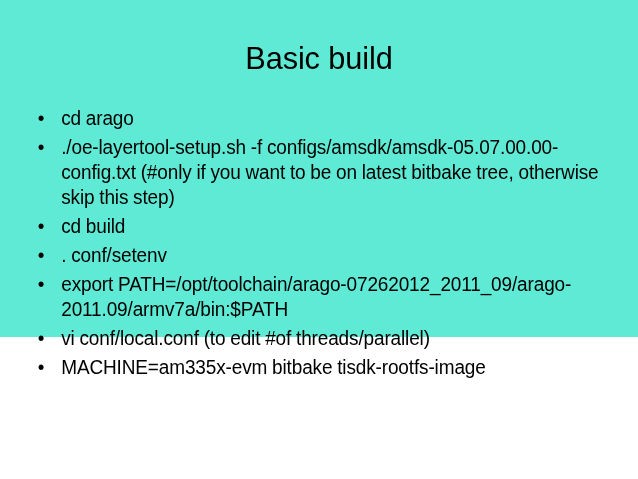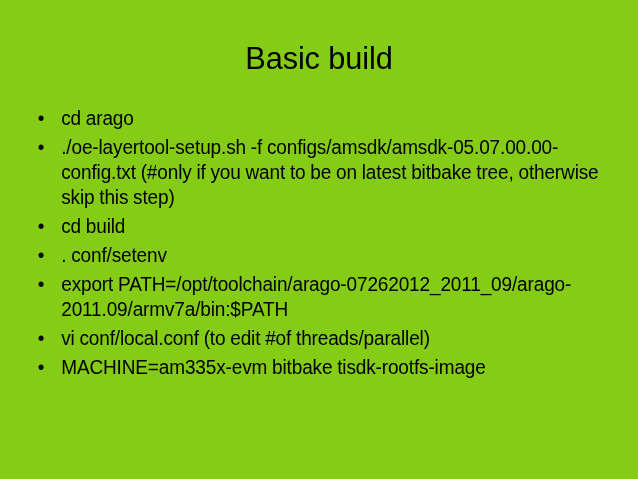--- a/index.html
+++ b/index.html
@@ -13,22 +13,22 @@
     background: #ffffff;
     font-family: "Liberation Sans", "DejaVu Sans", sans-serif;
     color: #000000;
     overflow: hidden;
     position: relative;
   }
 
   .slide {
     position: relative;
     width: 638px;
-    height: 479px;
-    background: #84cc16;
+    height: 337px;
+    background: #5eead4;
     box-sizing: border-box;
   }
 
   
   .slide-title {
     position: absolute;
     left: 0;
     top: 38px;
     width: 638px;
     text-align: center;

